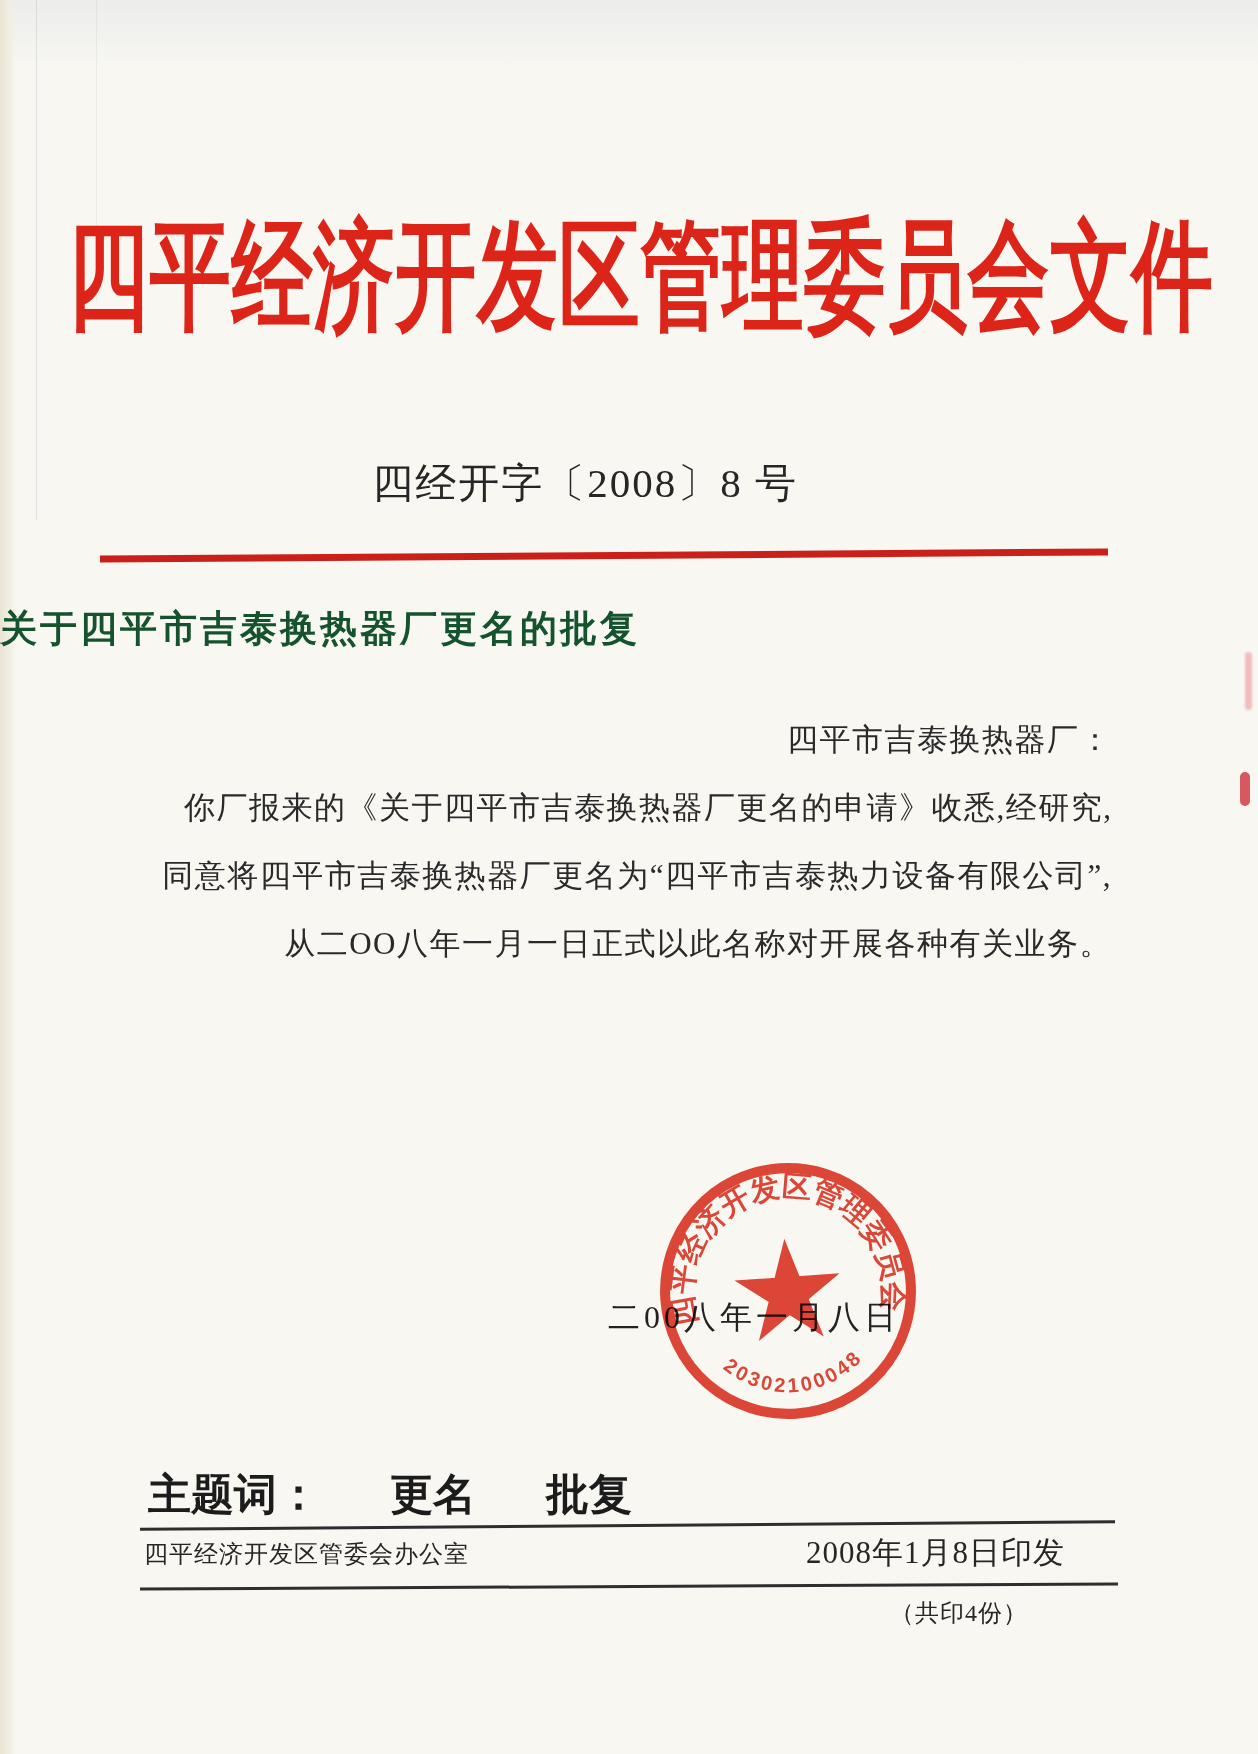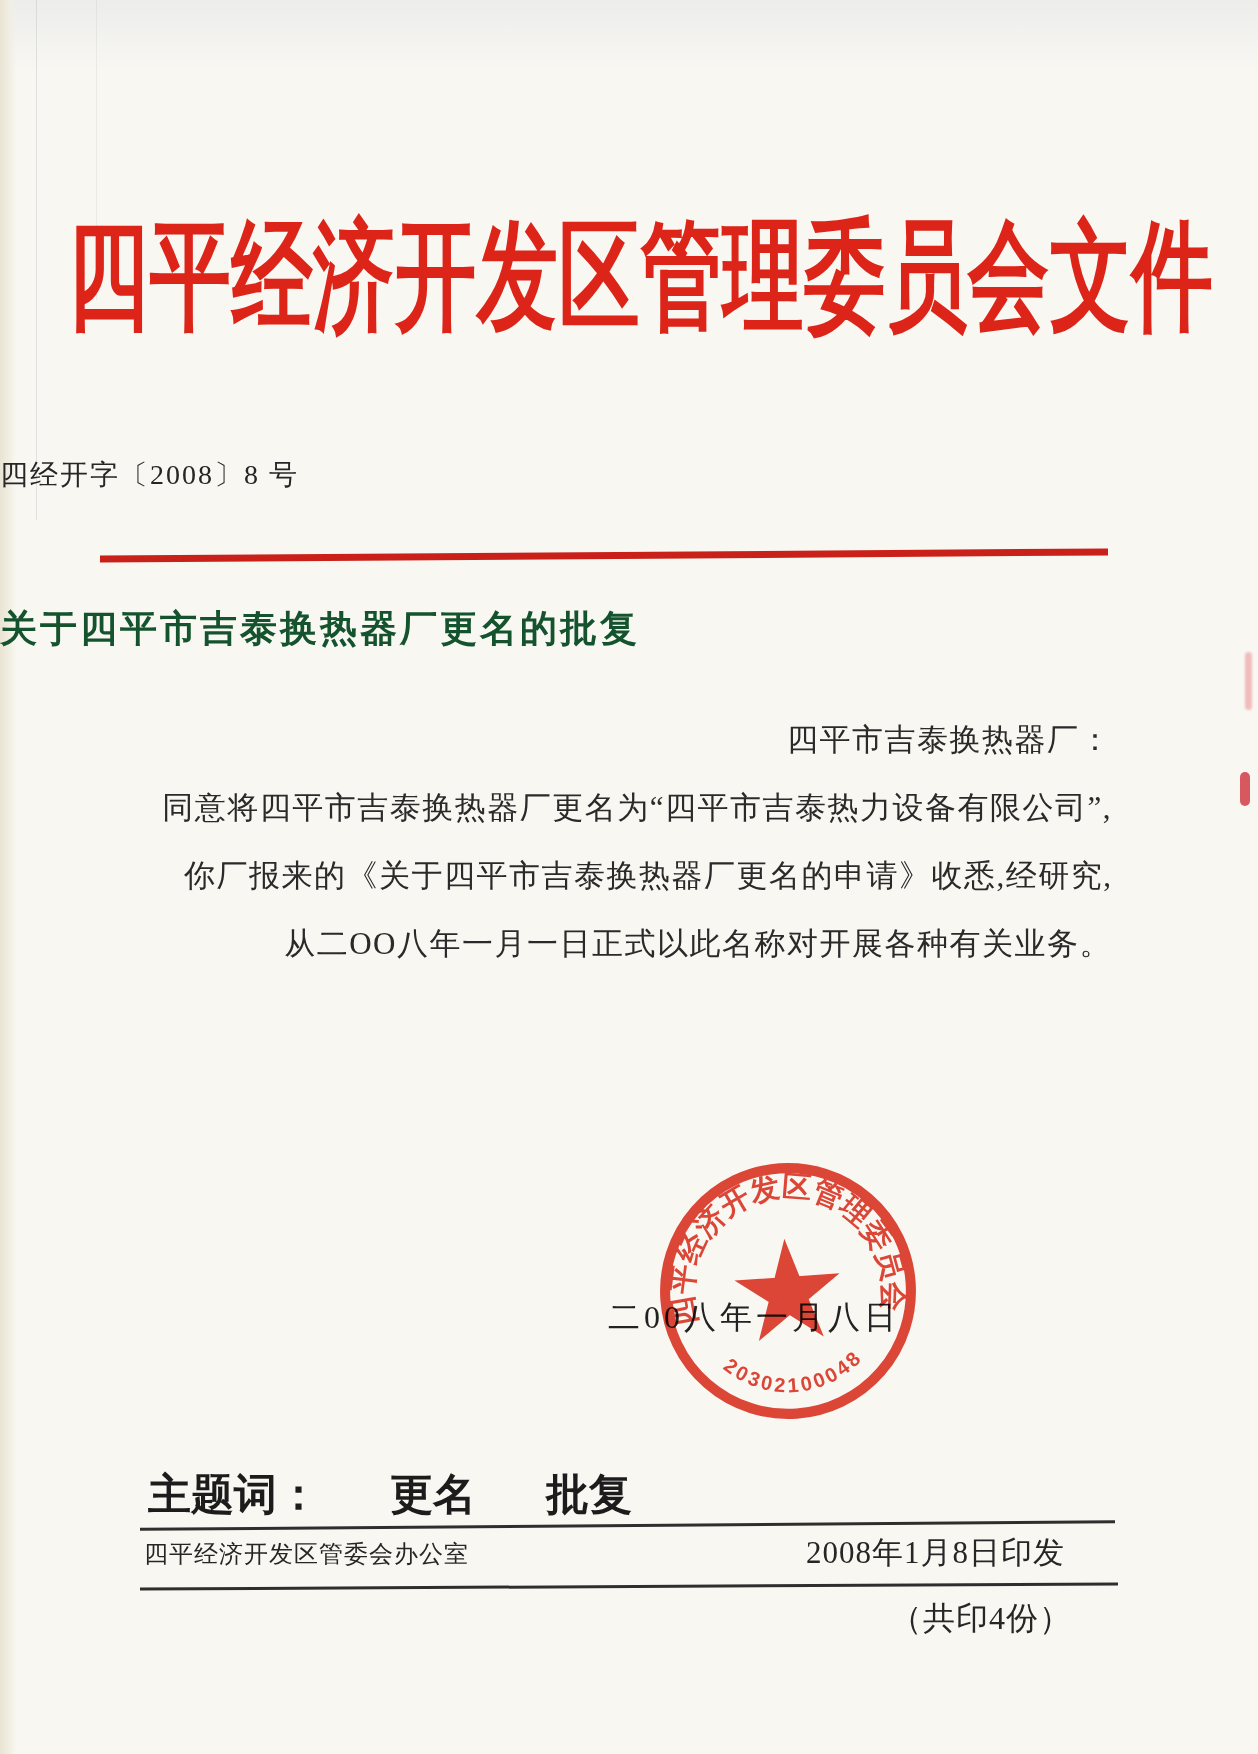--- a/index.html
+++ b/index.html
@@ -45,22 +45,22 @@
     font-family:"Liberation Serif", serif;
     font-weight:700;
     font-size:92px;
     color:#dd2418;
     transform:scale(.88,1.3);
     transform-origin:center top;
     letter-spacing:1px;
   }
   .doc-number {
     position:absolute; top:456px; left:0; width:1170px;
-    text-align:left;
-    font-size:28px; letter-spacing:2px;
+    text-align:center;
+    font-size:41px; letter-spacing:2px;
   }
   .red-rule {
     position:absolute; top:552px; left:100px; width:1008px; height:7px;
     background:#c9211a;
     transform:rotate(-.4deg);
   }
   .doc-title {
     position:absolute; top:604px; left:0; width:1150px;
     text-align:left;
     font-family:"Liberation Sans", sans-serif;
@@ -106,21 +106,21 @@
   .footer-office {
     position:absolute; left:144px; top:1538px;
     font-size:24px; letter-spacing:1px;
   }
   .footer-printdate {
     position:absolute; left:806px; top:1532px;
     font-size:31px; letter-spacing:1px;
   }
   .footer-copies {
     position:absolute; left:890px; top:1597px;
-    font-size:32px; letter-spacing:1px;
+    font-size:24px; letter-spacing:1px;
   }
 </style>
 </head>
 <body>
 
 <div class="scan">
 
   <div class="edge-top"></div>
   <div class="edge-left"></div>
   <div class="crease-v"></div>
@@ -131,22 +131,22 @@
   <div class="header-title">四平经济开发区管理委员会文件</div>
 
   <div class="doc-number">四经开字〔2008〕8 号</div>
 
   <div class="red-rule"></div>
 
   <div class="doc-title">关于四平市吉泰换热器厂更名的批复</div>
 
   <div class="body-text">
     <div class="line">四平市吉泰换热器厂：</div>
+    <div class="line indent">你厂报来的《关于四平市吉泰换热器厂更名的申请》收悉,经研究,</div>
     <div class="line">同意将四平市吉泰换热器厂更名为“四平市吉泰热力设备有限公司”,</div>
-    <div class="line indent">你厂报来的《关于四平市吉泰换热器厂更名的申请》收悉,经研究,</div>
     <div class="line">从二OO八年一月一日正式以此名称对开展各种有关业务。</div>
   </div>
 
   <div class="date-line">二00八年一月八日</div>
 
   <svg class="seal" viewBox="0 0 270 270">
     <circle cx="135" cy="135" r="122" fill="none" stroke="#e03a2a" stroke-width="10"></circle>
     <path d="M135,83 L167.3,182.5 L82.7,121 L187.3,121 L102.7,182.5 Z" fill="#e03a2a"></path>
     <defs>
       <path id="sealTopArc" d="M43,160 A95,95 0 1 1 227,160" fill="none"></path>

